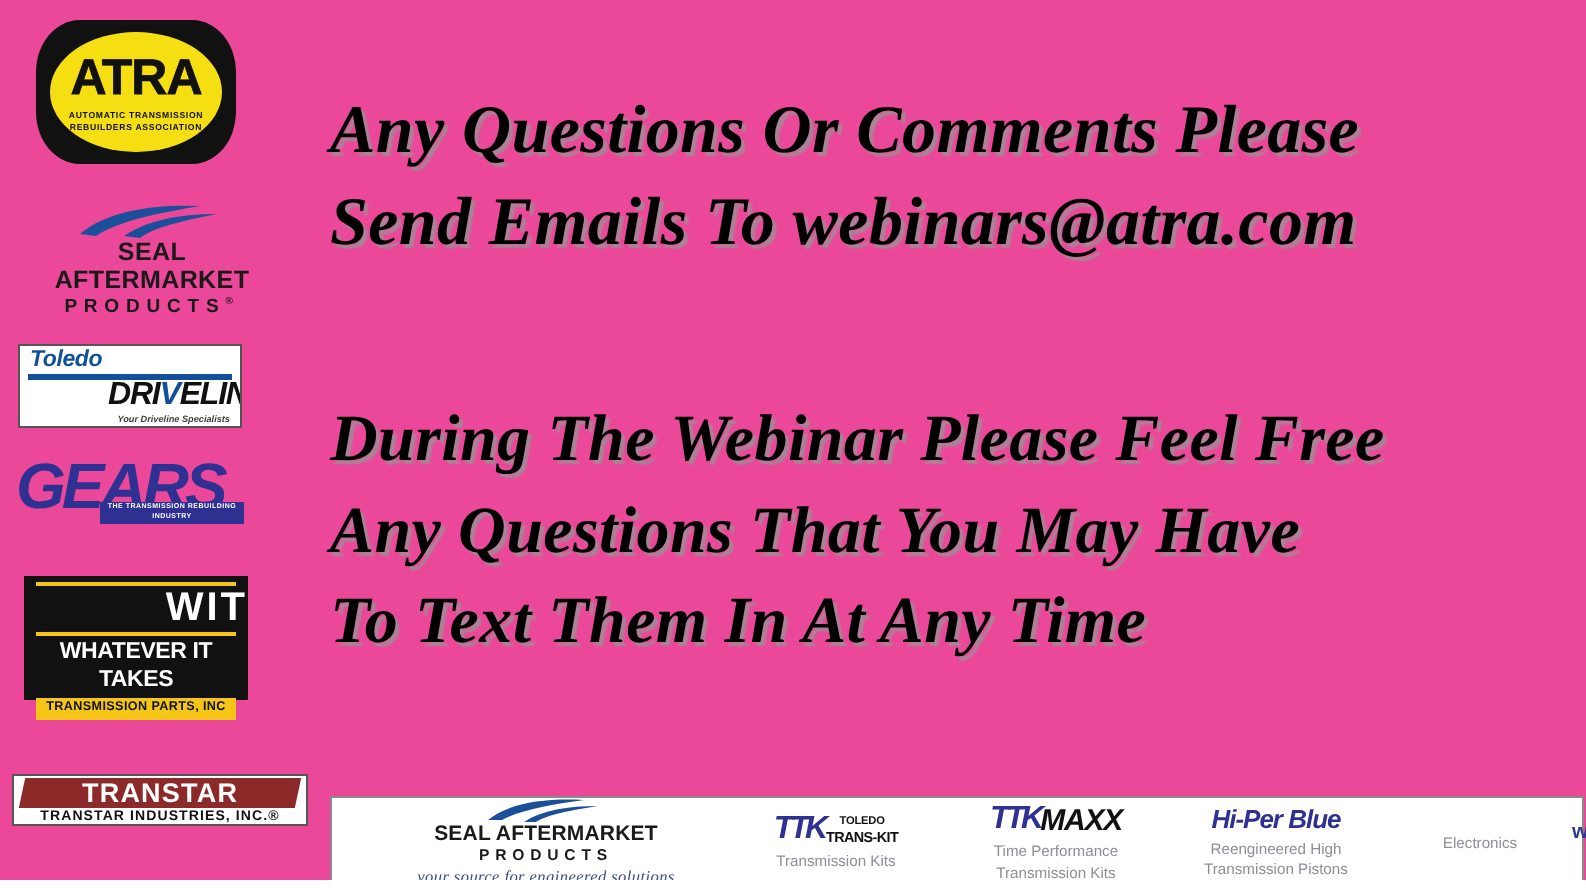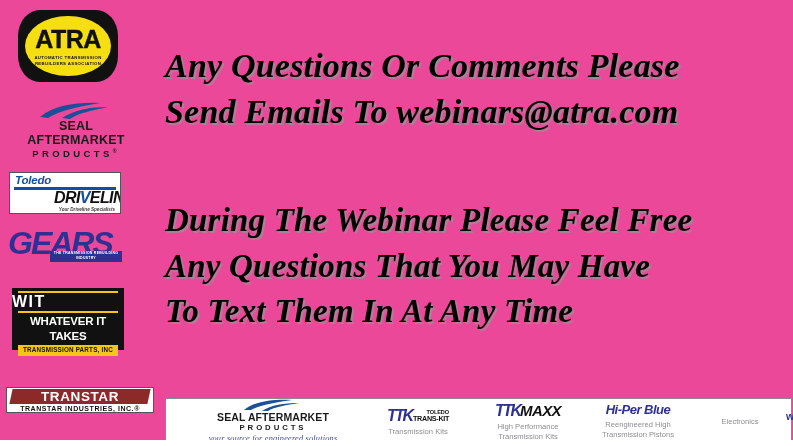--- a/index.html
+++ b/index.html
@@ -191,23 +191,23 @@
     padding: 2px 0;
     box-sizing: border-box;
   }
   .wit-rule {
     height: 2px;
     background: #f5c518;
     margin: 1px 6px;
   }
   .wit-word {
     color: #ffffff;
-    font-size: 16px;
-    font-weight: bold;
-    text-align: left;
+    font-size: 20px;
+    font-weight: bold;
+    text-align: right;
     letter-spacing: 1.5px;
     line-height: 1.03;
     font-family: "Liberation Sans", sans-serif;
   }
   .wit-phrase {
     color: #ffffff;
     font-size: 11.5px;
     font-weight: bold;
     text-align: center;
     letter-spacing: -0.2px;
@@ -331,21 +331,21 @@
     font-size: 8.3px; font-style: italic; color: #3f4a8c; line-height: 1.4;
     font-family: "Liberation Serif", serif; letter-spacing: 0.2px;
   }
 
   .ttk-mark {
     font-size: 16px; font-weight: bold; font-style: italic;
     color: #2e3192; letter-spacing: -2px; display: inline-block;
     vertical-align: middle; font-family: "Liberation Sans", sans-serif;
   }
   .ttk-right {
-    display: inline-block; vertical-align: middle; text-align: right;
+    display: inline-block; vertical-align: middle; text-align: center;
     margin-left: 1px;
   }
   .ttk-r1 { font-size: 5.6px; font-weight: bold; color: #111; line-height: 1.15; letter-spacing: -0.1px;}
   .ttk-r2 { font-size: 7.2px; font-weight: bold; color: #111; line-height: 1.1; letter-spacing: -0.3px;}
   .f-cap { font-size: 7.6px; color: #8e8e95; line-height: 1.35; margin-top: 2px; }
 
   .f-ttk { width: 112px; }
   .f-maxx { width: 108px; }
   .f-maxx .maxx-word {
     font-size: 15px; font-weight: bold; font-style: italic; color: #111;
@@ -468,21 +468,21 @@
           <span class="ttk-r2" style="display:block">TRANS-KIT</span>
         </span>
       </div>
       <div class="f-cap">Transmission Kits</div>
     </div>
 
     <div class="footer-item f-maxx">
       <div>
         <span class="ttk-mark">TTK</span><span class="maxx-word">MAXX</span>
       </div>
-      <div class="f-cap">High Performance</div>
+      <div class="f-cap">Time Performance</div>
       <div class="f-cap" style="margin-top:0">Transmission Kits</div>
     </div>
 
     <div class="footer-item f-hiper">
       <div class="hp-word">Hi-Per Blue</div>
       <div class="f-cap">Reengineered High</div>
       <div class="f-cap" style="margin-top:0">Transmission Pistons</div>
     </div>
 
     <div class="footer-item f-volt">

